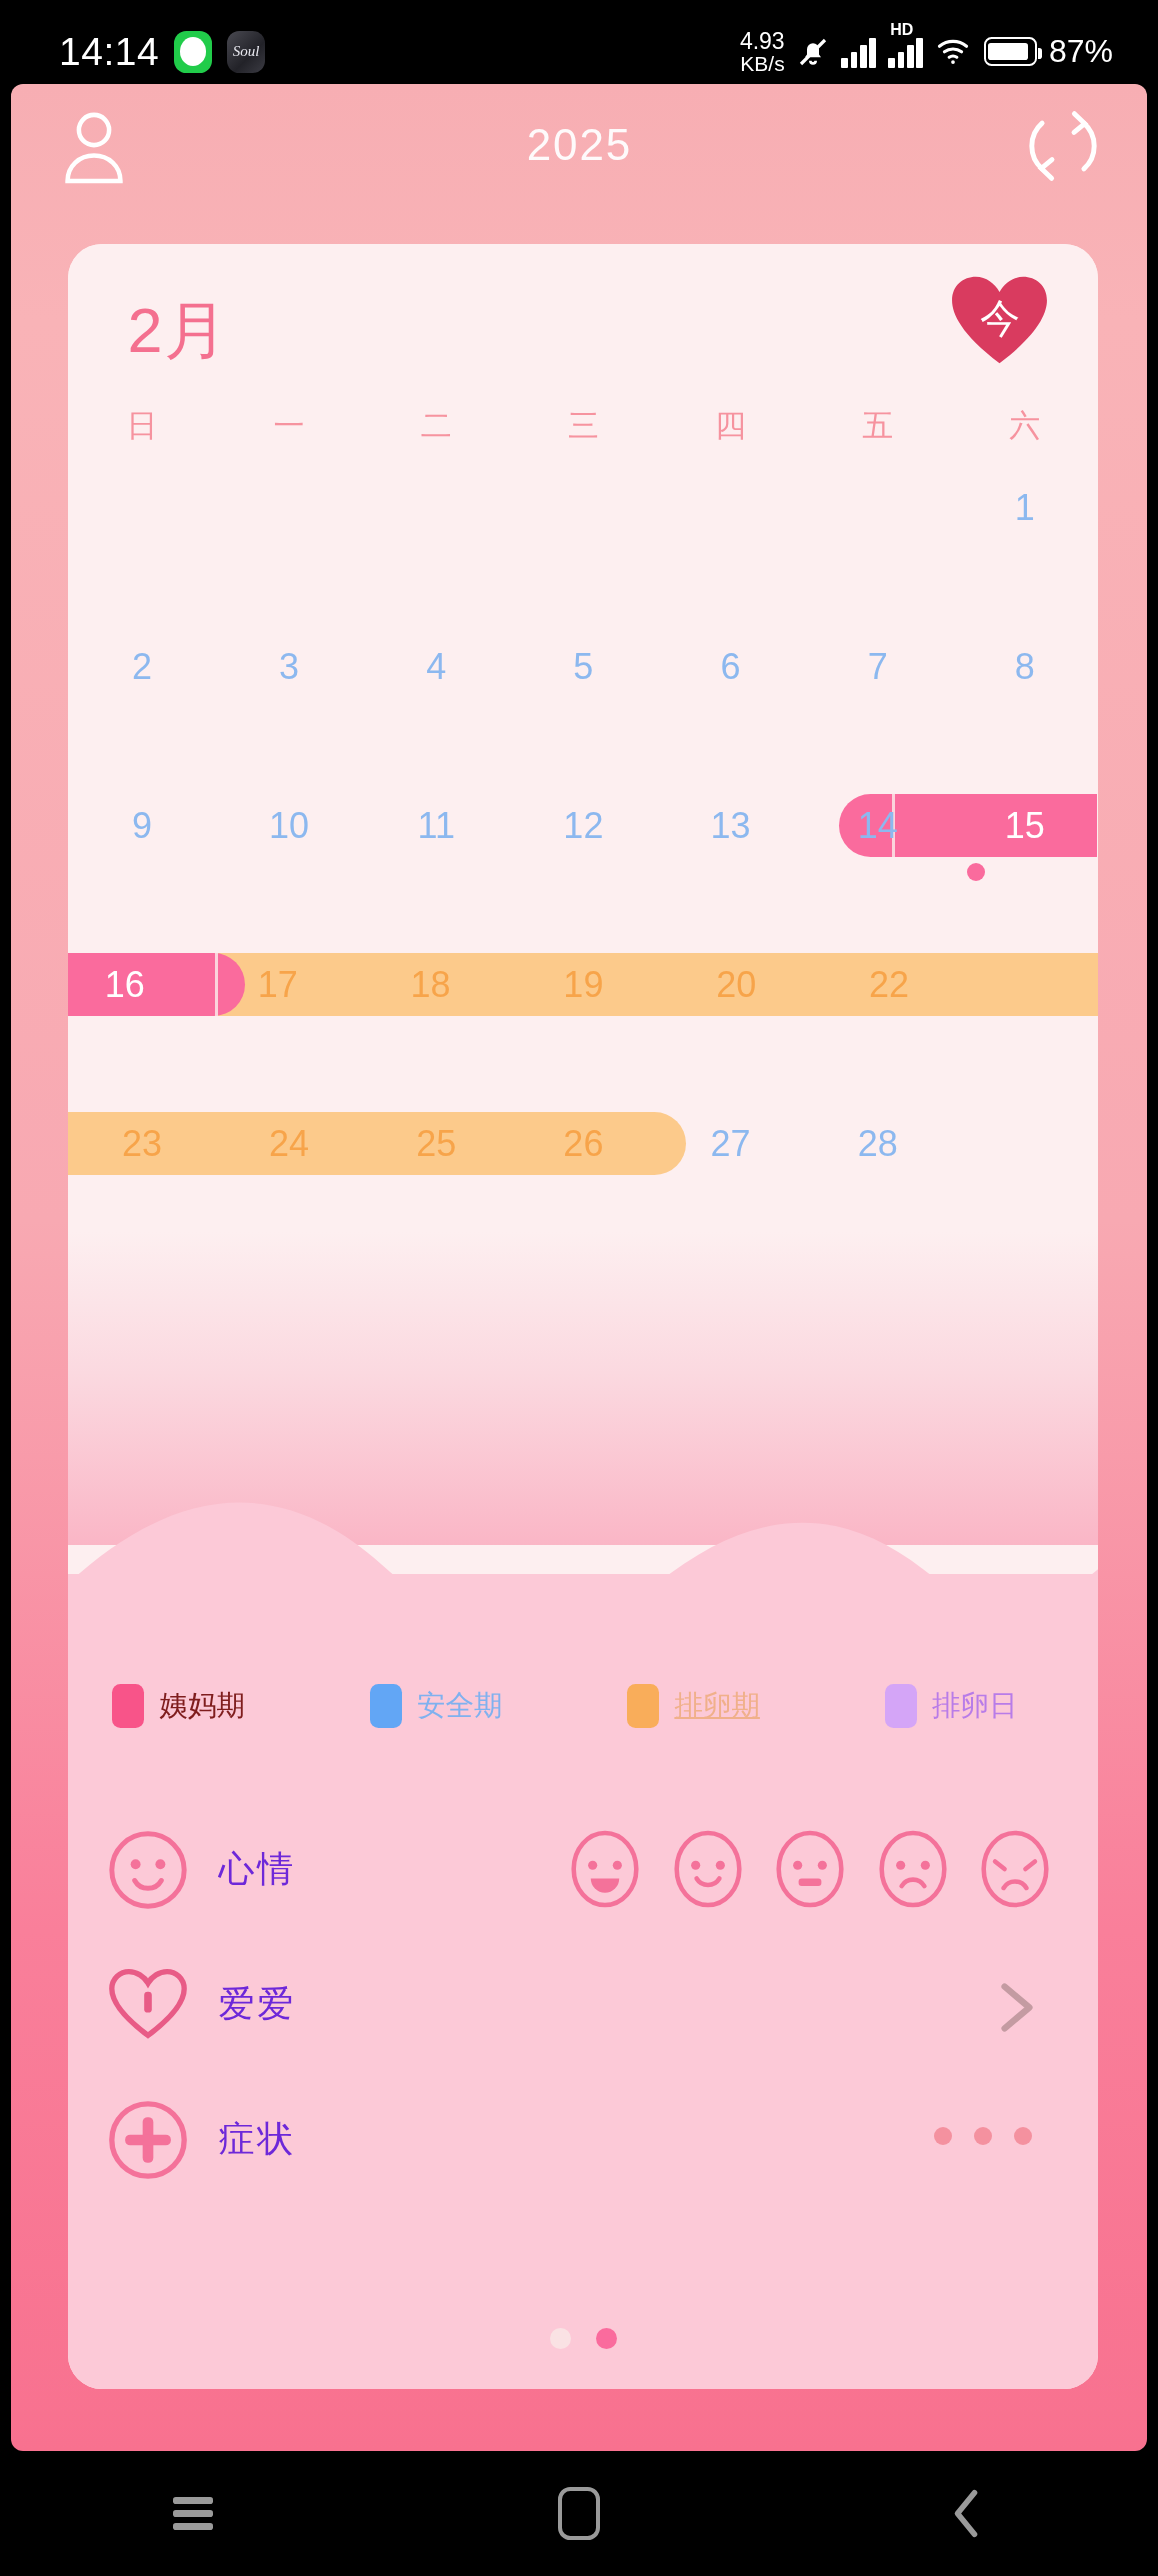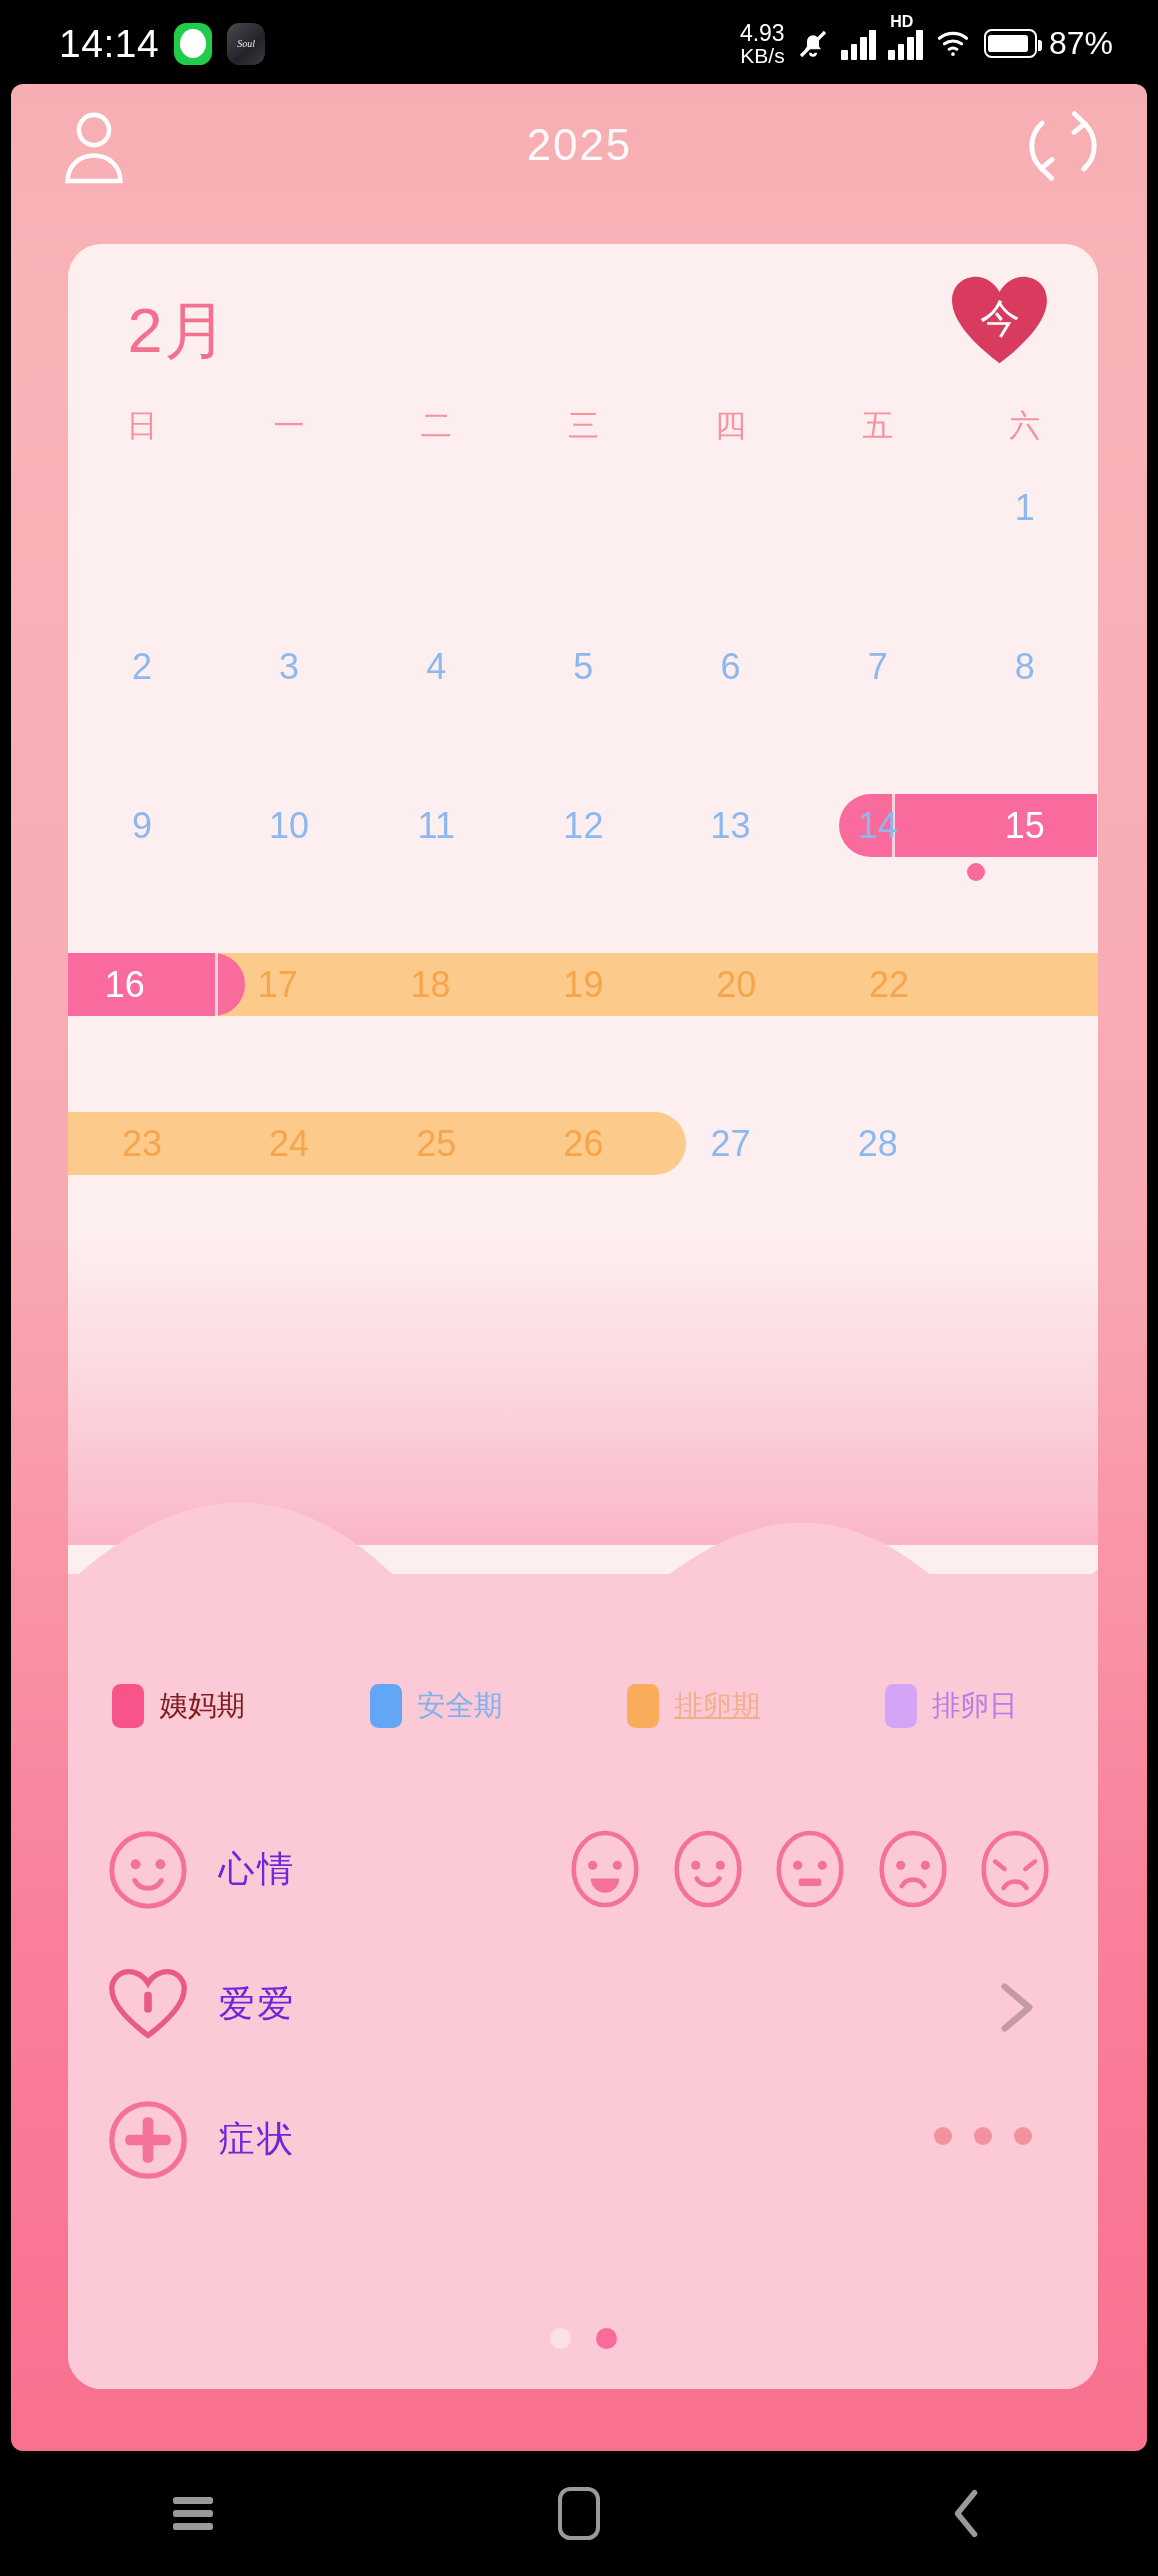--- a/index.html
+++ b/index.html
@@ -6,34 +6,34 @@
   html, body {
     width: 1159px; height: 2576px;
     background: #000;
     font-family: "Liberation Sans", "DejaVu Sans", sans-serif;
     overflow: hidden;
   }
   #screen { position: relative; width: 1159px; height: 2576px; background: #000; }
 
   
   .statusbar {
-    position: absolute; top: 0; left: 0; width: 1159px; height: 87px;
+    position: absolute; top: 8px; left: 0; width: 1159px; height: 87px;
     display: flex; align-items: center; color: #fff;
   }
   .sb-left { display: flex; align-items: center; gap: 15px; margin-left: 59px; }
   .sb-time { font-size: 39px; letter-spacing: 0.5px; font-family: "Liberation Sans", sans-serif; }
   .sb-appicon-green {
     width: 38px; height: 42px; border-radius: 12.3px; background: #21cc4a;
     display: flex; align-items: center; justify-content: center;
   }
   .sb-appicon-green .inner { width: 26px; height: 28.5px; border-radius: 50%; background: #ffffff; }
   .sb-appicon-soul {
     width: 38px; height: 42px; border-radius: 12.3px;
     background: linear-gradient(135deg,#4a4a52,#222228 60%,#3c3c44);
-    color: #e8e8ef; font-size: 10px; display: flex; align-items: center; justify-content: center;
+    color: #e8e8ef; font-size: 15px; display: flex; align-items: center; justify-content: center;
     font-style: italic; font-family: "Liberation Serif", serif;
   }
   .sb-right { margin-left: auto; margin-right: 46px; display: flex; align-items: center; gap: 12.3px; }
   .sb-speed { display: flex; flex-direction: column; align-items: flex-end; line-height: 1.0; font-size: 23px; }
   .sb-speed .u { font-size: 21px; }
   .sb-bars { display: flex; align-items: flex-end; gap: 2.8px; height: 32px; }
   .sb-bars i { display:block; width: 6.6px; background: #fff; border-radius: 0.9px; }
   .sb-bars i:nth-child(1){height:9.5px}
   .sb-bars i:nth-child(2){height:16px}
   .sb-bars i:nth-child(3){height:23px}

